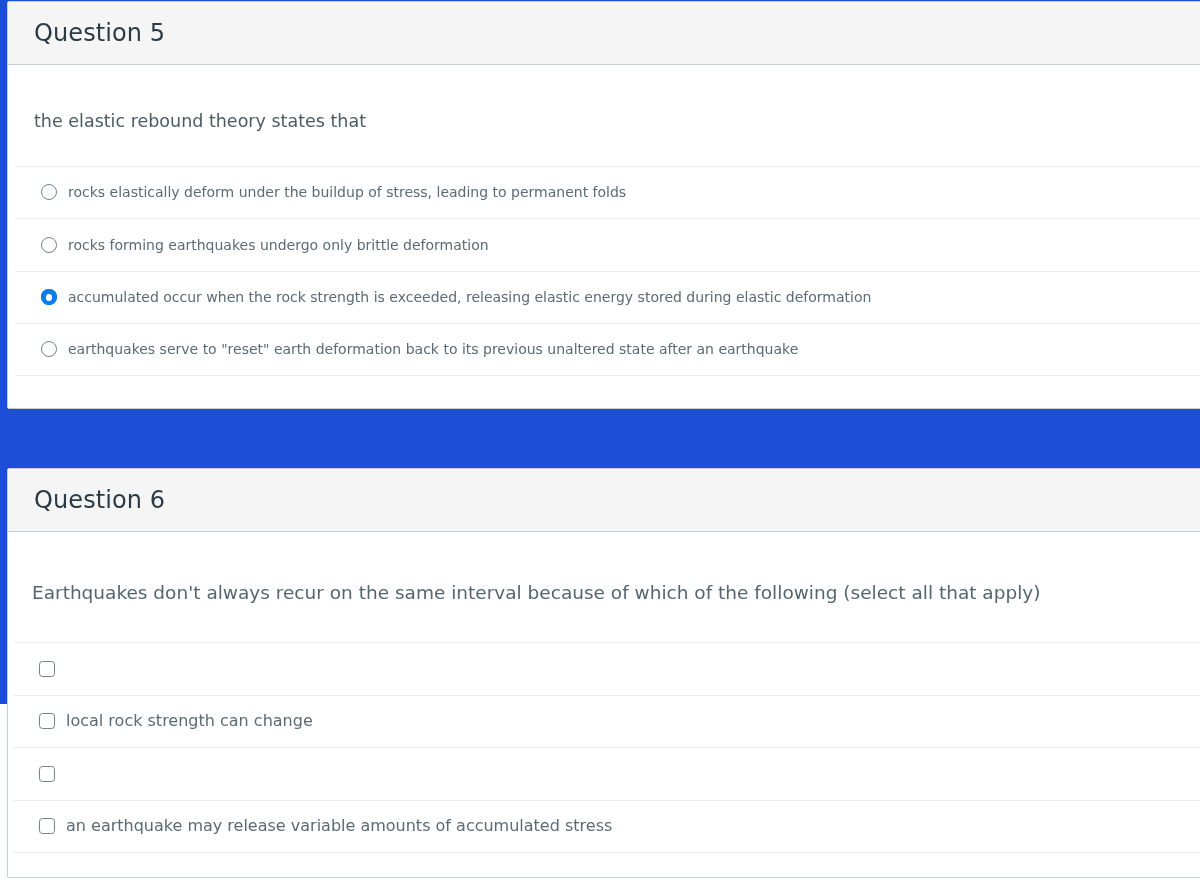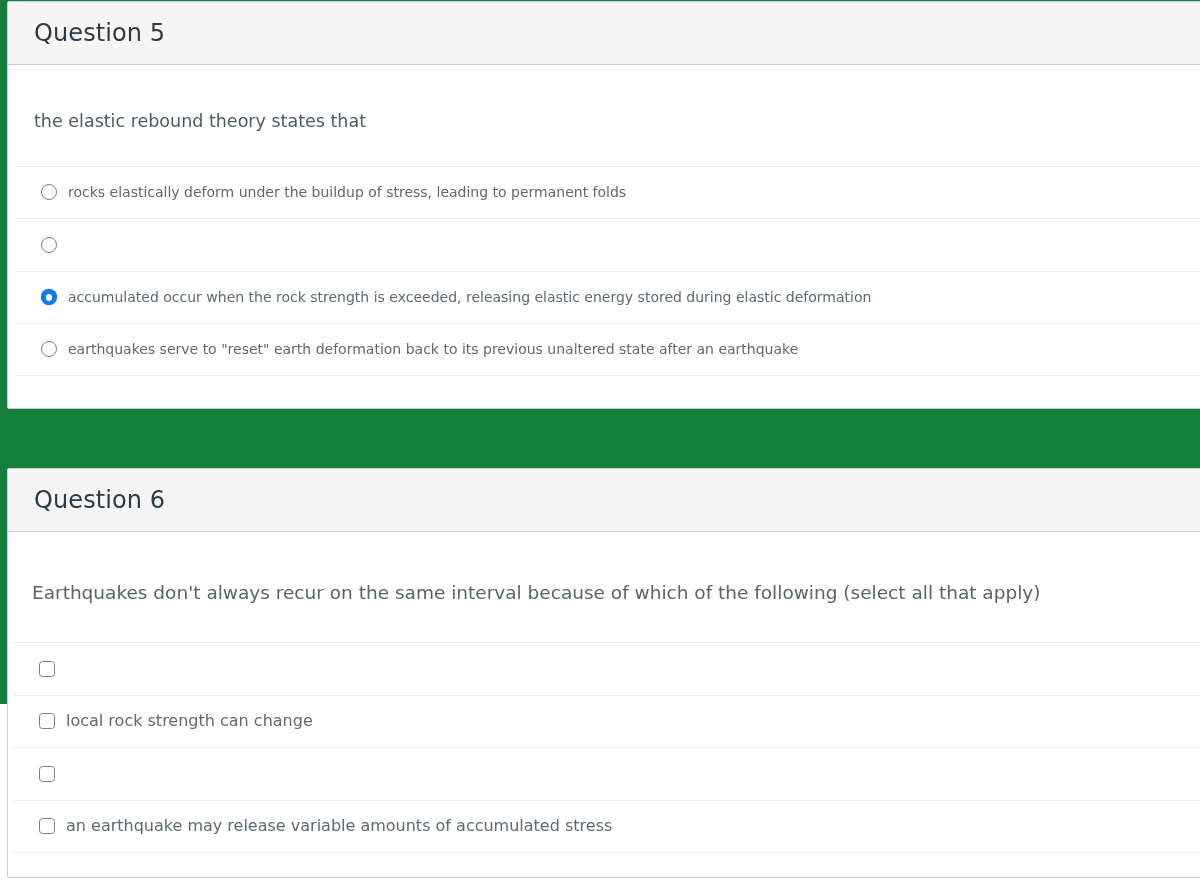--- a/index.html
+++ b/index.html
@@ -11,21 +11,21 @@
     height: 892px;
     background: #ffffff;
     font-family: "DejaVu Sans", "Liberation Sans", sans-serif;
     overflow: hidden;
   }
 
   .page {
     position: relative;
     width: 1200px;
     height: 704px;
-    background: #15803d;
+    background: #1d4ed8;
   }
 
   
   .question-card {
     position: absolute;
     left: 7px;
     width: 1215px;            
     background: #ffffff;
     border: 1px solid #c7cdd1;
     border-radius: 2px;
@@ -164,20 +164,21 @@
 
       <div class="answers">
 
         <div class="answer-row">
           <span class="radio"></span>
           <span class="answer-text">rocks elastically deform under the buildup of stress, leading to permanent folds</span>
         </div>
 
         <div class="answer-row">
           <span class="radio"></span>
+          <span class="answer-text">rocks forming earthquakes undergo only brittle deformation</span>
         </div>
 
         <div class="answer-row">
           <span class="radio checked"></span>
           <span class="answer-text">accumulated occur when the rock strength is exceeded, releasing elastic energy stored during elastic deformation</span>
         </div>
 
         <div class="answer-row last-line">
           <span class="radio"></span>
           <span class="answer-text">earthquakes serve to "reset" earth deformation back to its previous unaltered state after an earthquake</span>

